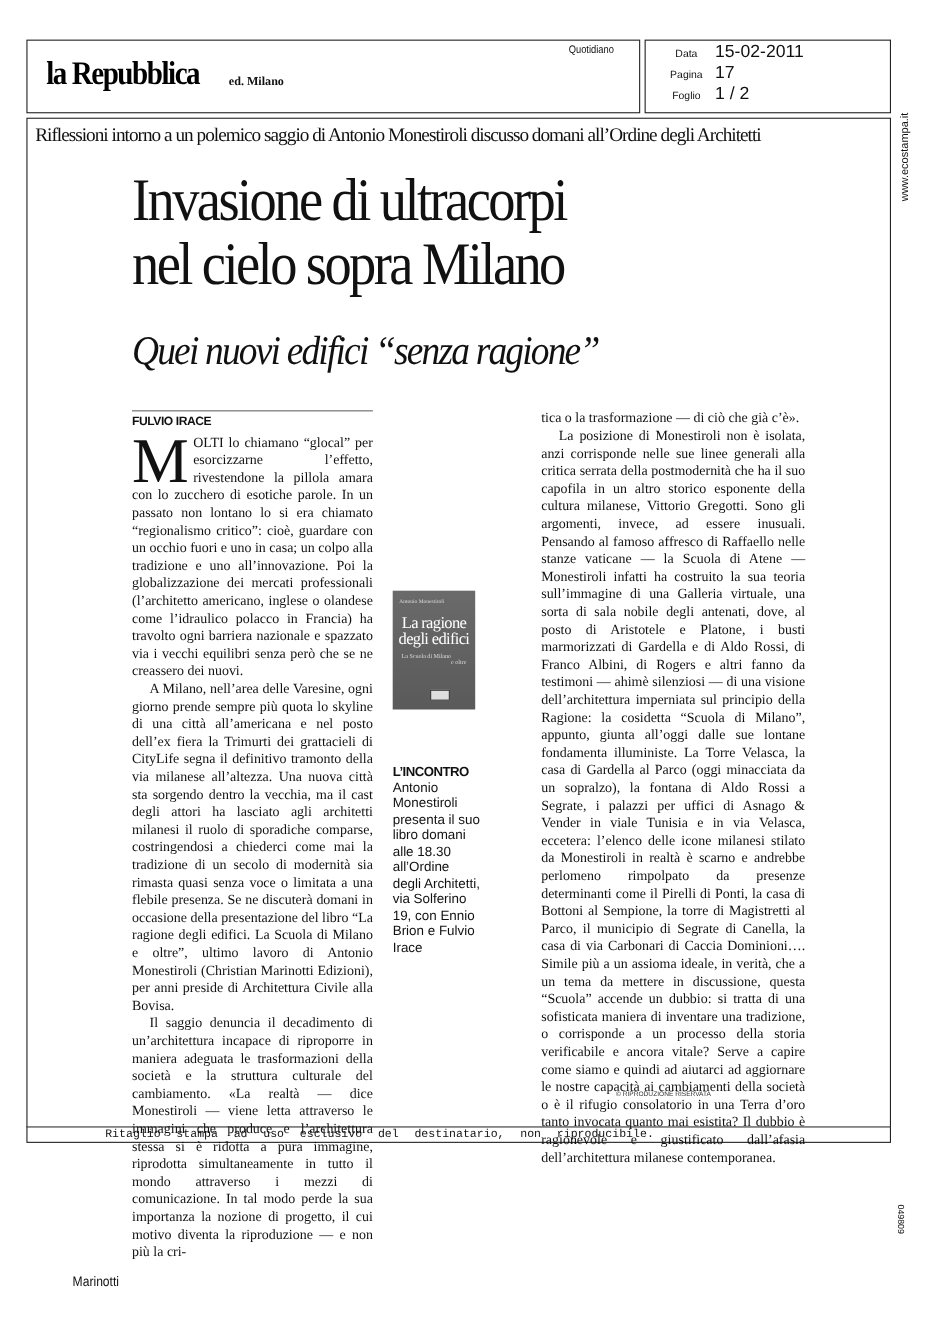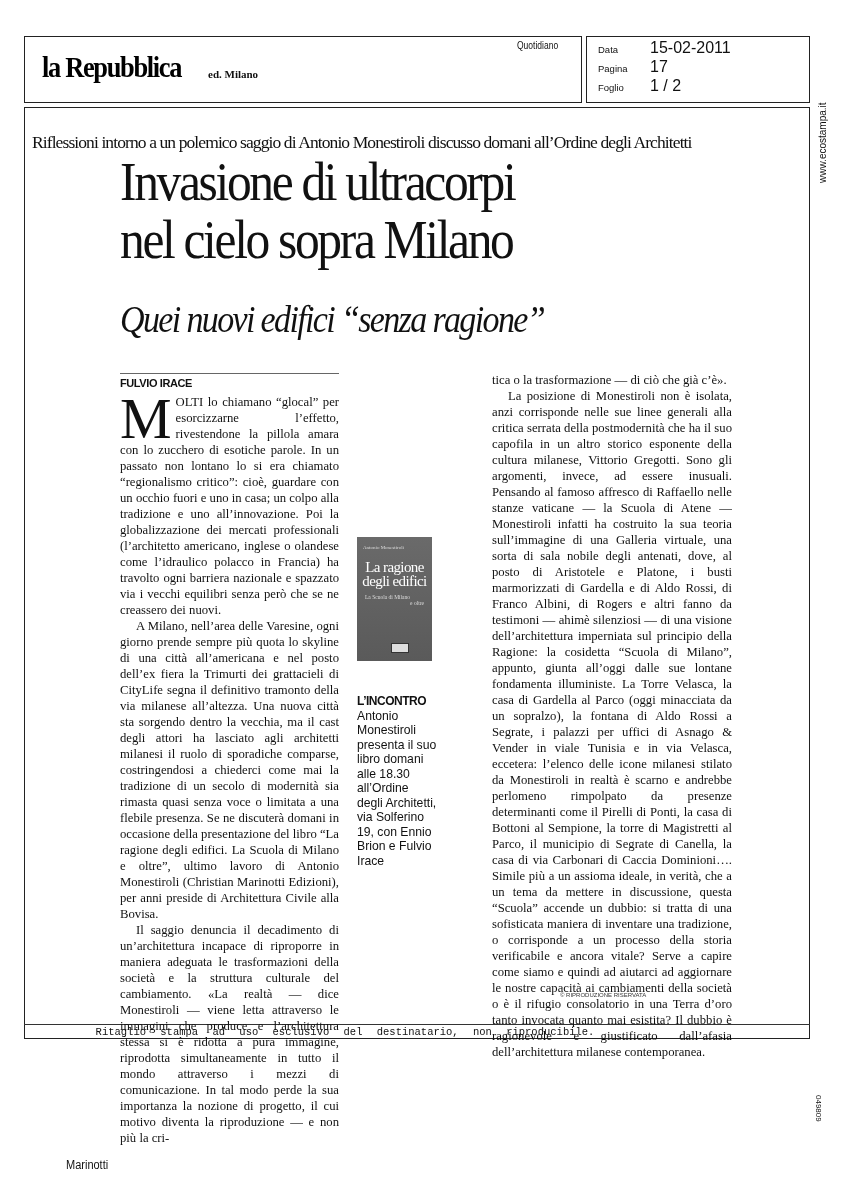--- a/index.html
+++ b/index.html
@@ -6,35 +6,35 @@
   body{width:856px;height:1200px;position:relative;overflow:hidden;color:#111;font-family:"Liberation Serif",serif;}
   .abs{position:absolute;}
   .box{position:absolute;border:1.5px solid #222;box-sizing:border-box;}
   #masthead{left:24px;top:36px;width:558px;height:67px;}
   #meta{left:586px;top:36px;width:224px;height:67px;}
   #article-frame{left:24px;top:107px;width:786px;height:932px;}
   #footer-bar{left:24px;top:1024px;width:786px;height:15px;border-top:1px solid #333;border-left:none;border-right:none;border-bottom:none;}
   .logo{left:42px;top:50px;font-family:"Liberation Serif",serif;font-weight:bold;font-size:30px;letter-spacing:-1.5px;transform:scaleX(0.88);transform-origin:left;color:#000;}
   .edition{left:208px;top:68px;font-family:"Liberation Serif",serif;font-size:11px;font-weight:bold;}
   .quotidiano{left:517px;top:40px;font-family:"Liberation Sans",sans-serif;font-size:10px;transform:scaleX(0.85);transform-origin:left;}
-  .meta-row{position:absolute;left:598px;display:flex;align-items:baseline;}
+  .meta-row{position:absolute;left:598px;display:flex;align-items:baseline;text-align:center;}
   .meta-label{width:52px;font-family:"Liberation Sans",sans-serif;font-size:9.5px;}
   .meta-value{font-family:"Liberation Sans",sans-serif;font-size:16px;}
-  .kicker{left:32px;top:112px;width:760px;font-size:17.5px;letter-spacing:-0.9px;white-space:nowrap;margin-top:20px;}
+  .kicker{left:32px;top:112px;width:760px;font-size:17.5px;letter-spacing:-0.9px;white-space:nowrap;}
   .title{left:120px;top:153px;width:580px;font-size:55px;line-height:58px;letter-spacing:-2.6px;transform:scaleX(0.9);transform-origin:left;white-space:nowrap;}
   .subtitle{left:120px;top:298px;font-size:37px;font-style:italic;letter-spacing:-1.8px;white-space:nowrap;transform:scaleX(0.92);transform-origin:left;}
   .byline-rule{left:120px;top:373px;width:219px;height:0;border-top:1.5px solid #666;}
   .byline{left:120px;top:377px;font-family:"Liberation Sans",sans-serif;font-weight:bold;font-size:11px;letter-spacing:-0.4px;}
   .col{position:absolute;font-size:12.7px;line-height:16.0px;text-align:justify;hyphens:manual;}
   .col p{margin:0;text-indent:16px;}
   .col p.noindent{text-indent:0;}
   #col1{left:120px;top:394px;width:219px;}
   #col2{left:456px;top:372px;width:240px;margin-left:36px;}
   .dropcap{float:left;font-size:58px;line-height:46px;margin:2px 4px -2px 0;font-family:"Liberation Serif",serif;}
-  .book{left:357px;top:537px;width:75px;height:124px;background:linear-gradient(#6a6a6a,#5a5a5a);color:#eee;text-align:center;overflow:hidden;}
+  .book{left:357px;top:537px;width:75px;height:108px;background:linear-gradient(#6a6a6a,#5a5a5a);color:#eee;text-align:center;overflow:hidden;}
   .book .author{font-size:5px;margin-top:8px;text-align:left;padding-left:6px;color:#ddd;}
   .book .btitle{font-size:15px;line-height:14px;margin-top:10px;letter-spacing:-0.6px;color:#fff;}
   .book .bsub{font-size:5.5px;margin-top:6px;text-align:left;padding-left:8px;color:#ddd;}
   .book .bsub2{font-size:5.5px;text-align:right;padding-right:8px;color:#ddd;}
   .book .publogo{position:absolute;left:34px;bottom:8px;width:16px;height:8px;background:#ddd;border:1px solid #333;}
   .sidebar{left:357px;top:674px;width:80px;font-family:"Liberation Sans",sans-serif;font-size:12.2px;line-height:14.5px;margin-top:20px;}
   .sidebar .heading{font-weight:bold;font-size:12px;letter-spacing:-0.5px;}
   .copyright{left:560px;top:992px;font-family:"Liberation Sans",sans-serif;font-size:6px;color:#333;}
   .footer-text{left:24px;top:1026px;width:642px;text-align:center;font-family:"Liberation Mono",monospace;font-size:10.5px;word-spacing:8px;}
   .vertical{position:absolute;font-family:"Liberation Sans",sans-serif;transform:rotate(-90deg);transform-origin:left top;white-space:nowrap;}

